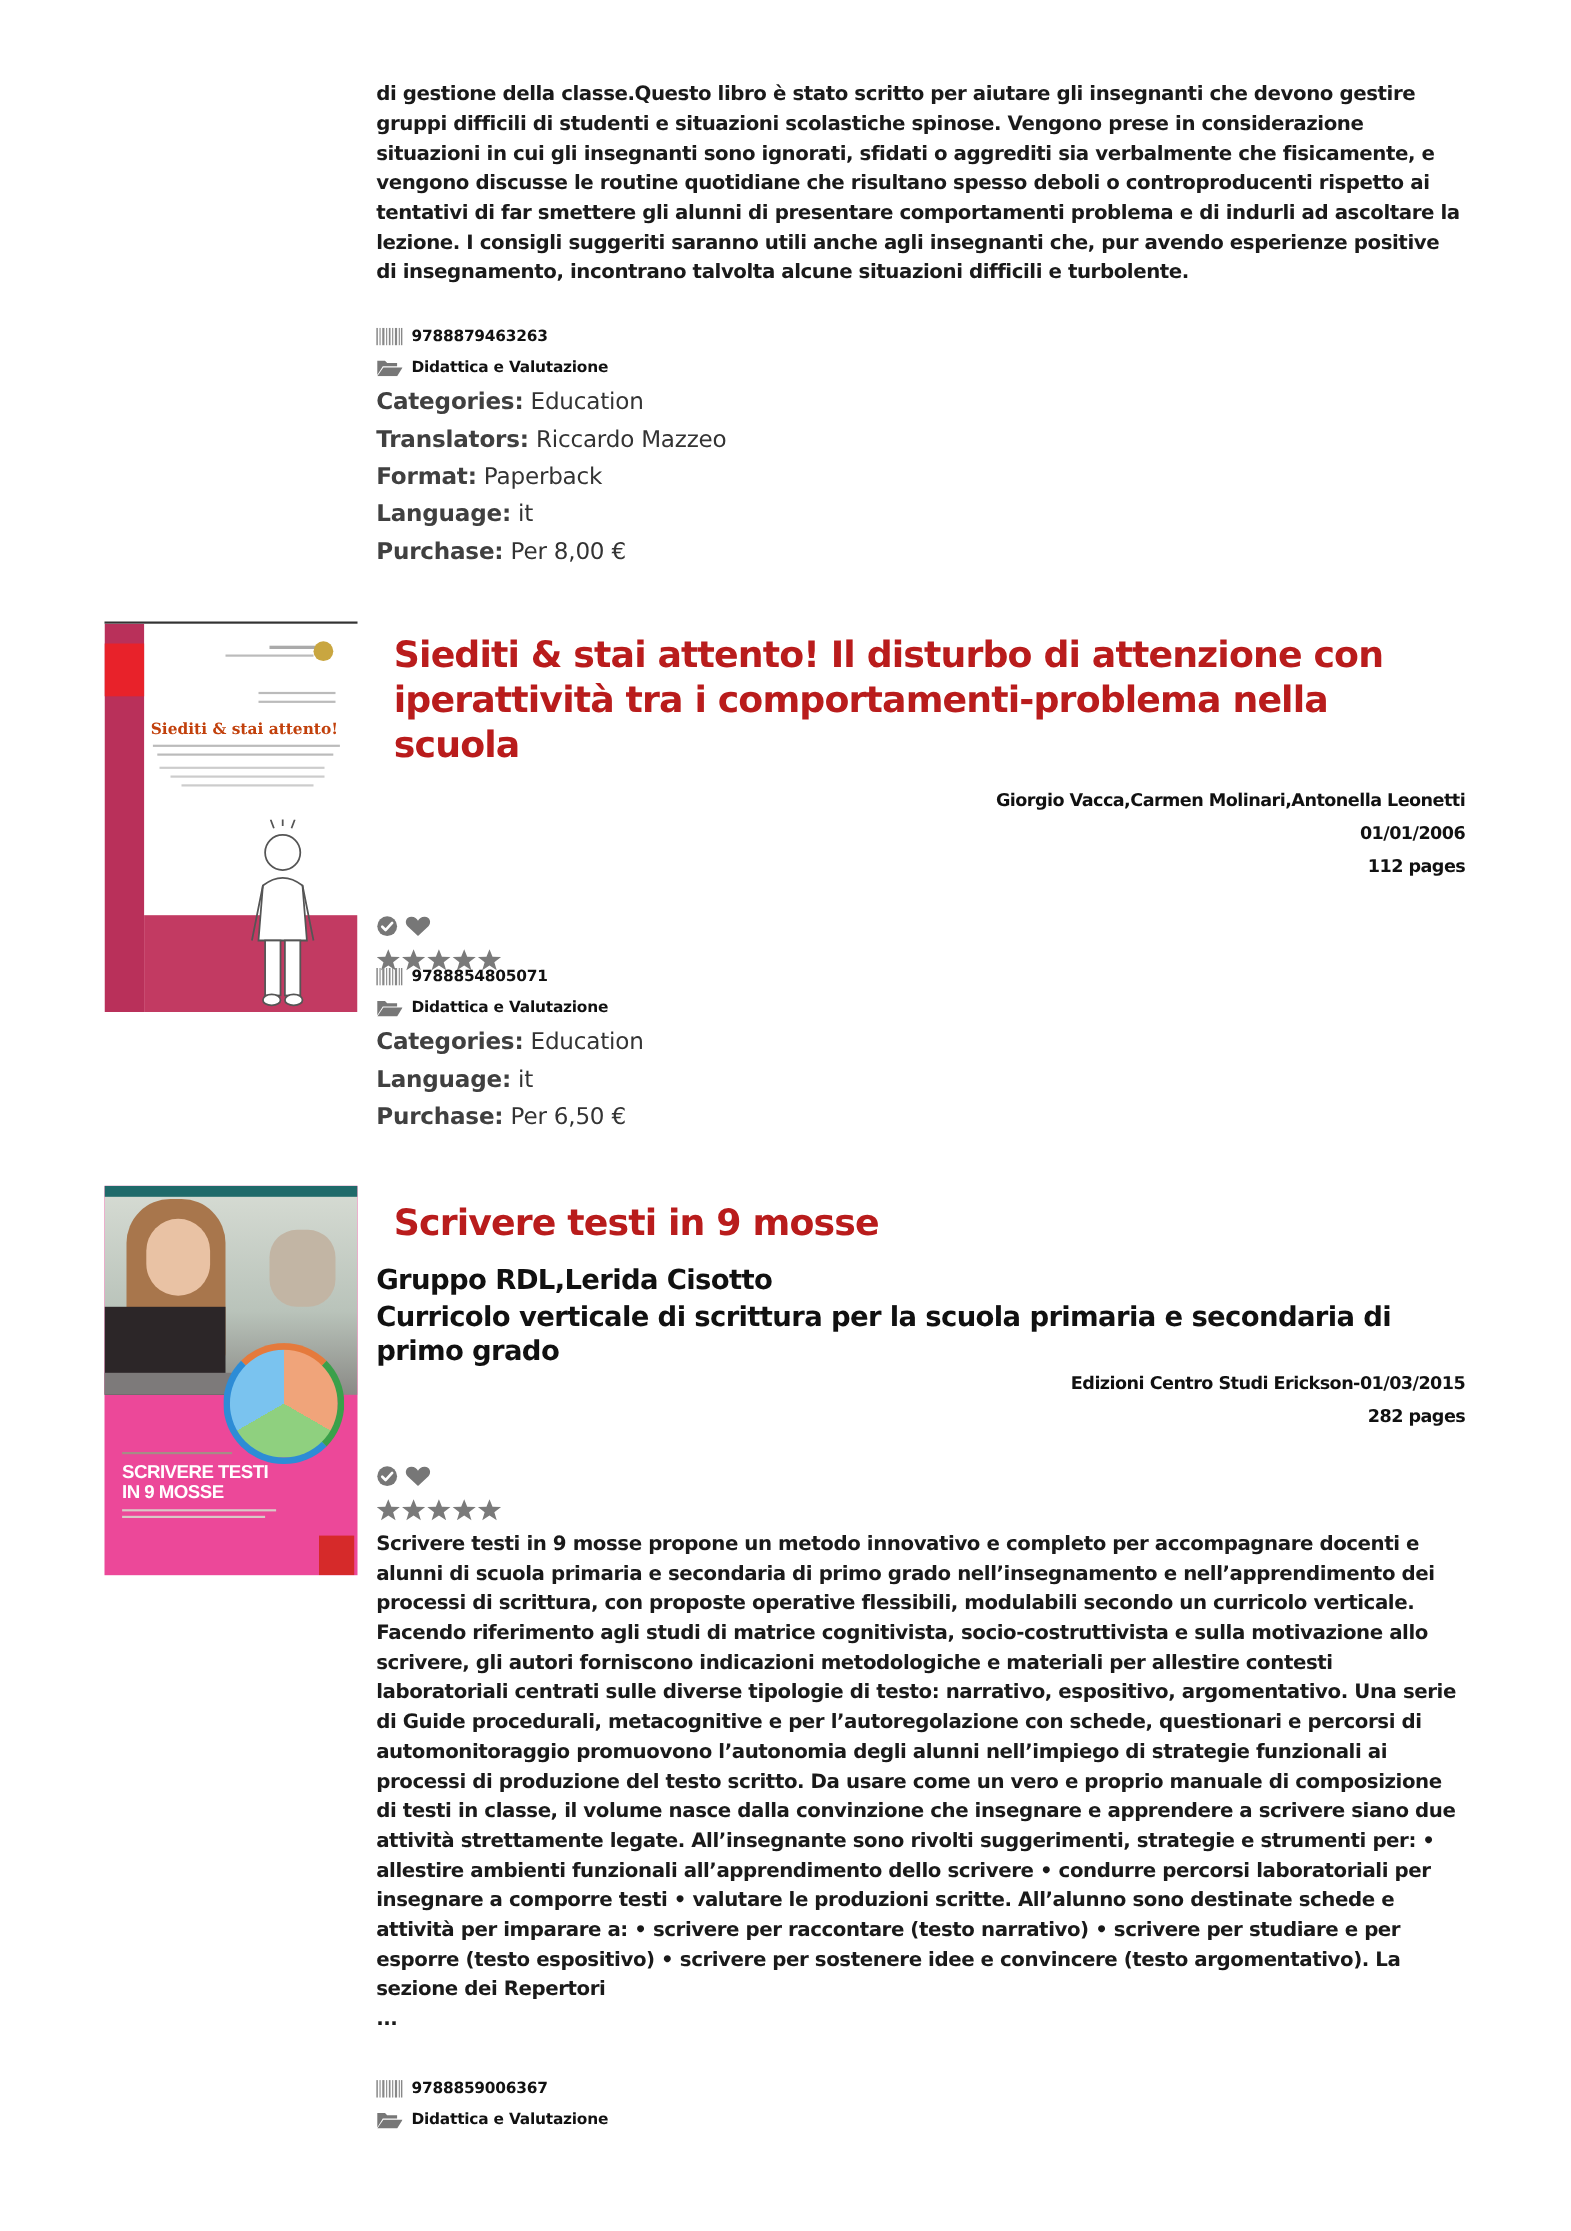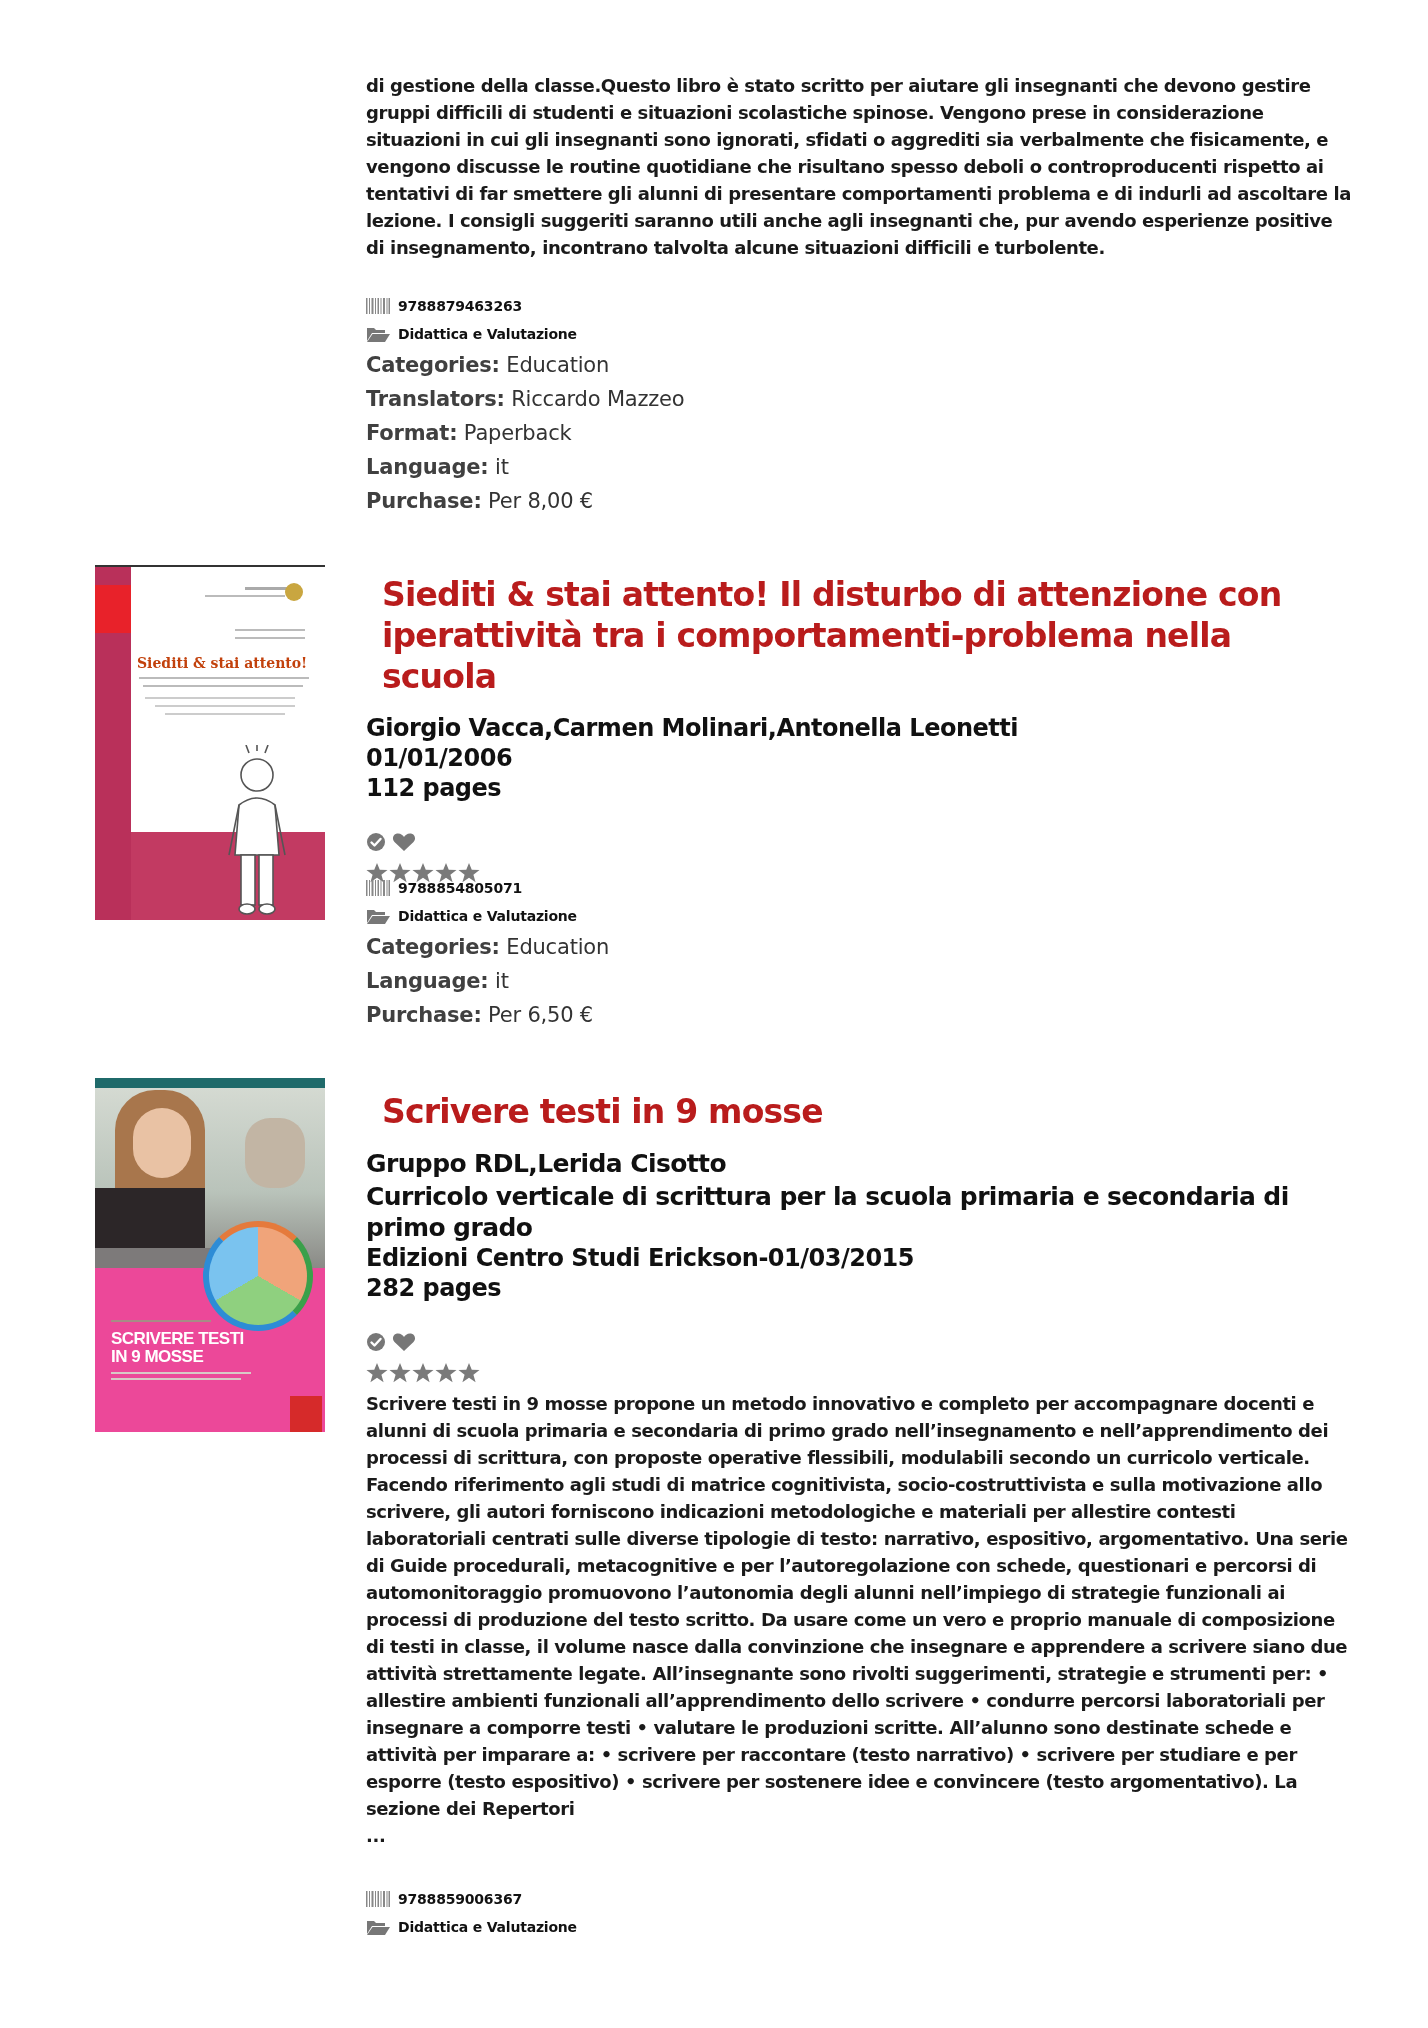--- a/index.html
+++ b/index.html
@@ -1,37 +1,37 @@
 <!DOCTYPE html>
 <html><head>
   <meta charset="utf-8">
   <style>
     html, body { margin: 0; padding: 0; background: #ffffff; }
     body {
       width: 1428px; height: 2028px; position: relative; overflow: hidden;
       font-family: "DejaVu Sans", sans-serif; color: #111;
     }
-    .content { position: absolute; left: 366px; width: 990px; }
+    .content { position: absolute; left: 342px; width: 990px; }
     .desc {
       font-family: "DejaVu Sans", sans-serif; font-weight: bold; font-size: 18px;
       line-height: 27px; color: #1a1a1a; letter-spacing: -0.4px; margin: 0;
     }
     .meta-line {
       font-size: 14px; font-weight: bold; line-height: 28px; height: 28px; display: flex; align-items: center;
       letter-spacing: -0.2px;
     }
     .meta-line .icon { width: 24px; height: 16px; margin-right: 8px; display: inline-block; }
     .field { font-size: 21px; line-height: 34px; height: 34px; letter-spacing: -0.2px; }
     .field .lbl { font-weight: bold; color: #404040; }
     .field .val { font-weight: normal; color: #333; }
     .title {
       font-size: 33px; font-weight: bold; line-height: 41px; margin: 16px; letter-spacing: -0.8px; color: #b91c1c;
     }
     .sub { font-size: 25px; font-weight: bold; line-height: 31px; margin: 0; letter-spacing: -0.6px; }
-    .small { font-size: 24px; font-weight: bold; line-height: 30px; margin: 0; letter-spacing: -0.5px; }
+    .small { font-size: 16px; font-weight: bold; line-height: 30px; margin: 0; letter-spacing: -0.5px; text-align: right; }
     .actions { display: flex; gap: 6px; margin-top: 26px; height: 26px; align-items: center; }
     .stars { display: flex; gap: 1px; margin-top: 4px; height: 26px; align-items: center; }
     .cover { position: absolute; left: 95px; width: 230px; overflow: hidden; }
     .desc-label { font-size: 21px; font-weight: bold; line-height: 28px; letter-spacing: -0.4px; margin: 0; }
   </style>
 </head>
 <body>
 
 <svg width="0" height="0" style="position:absolute">
   <defs>

